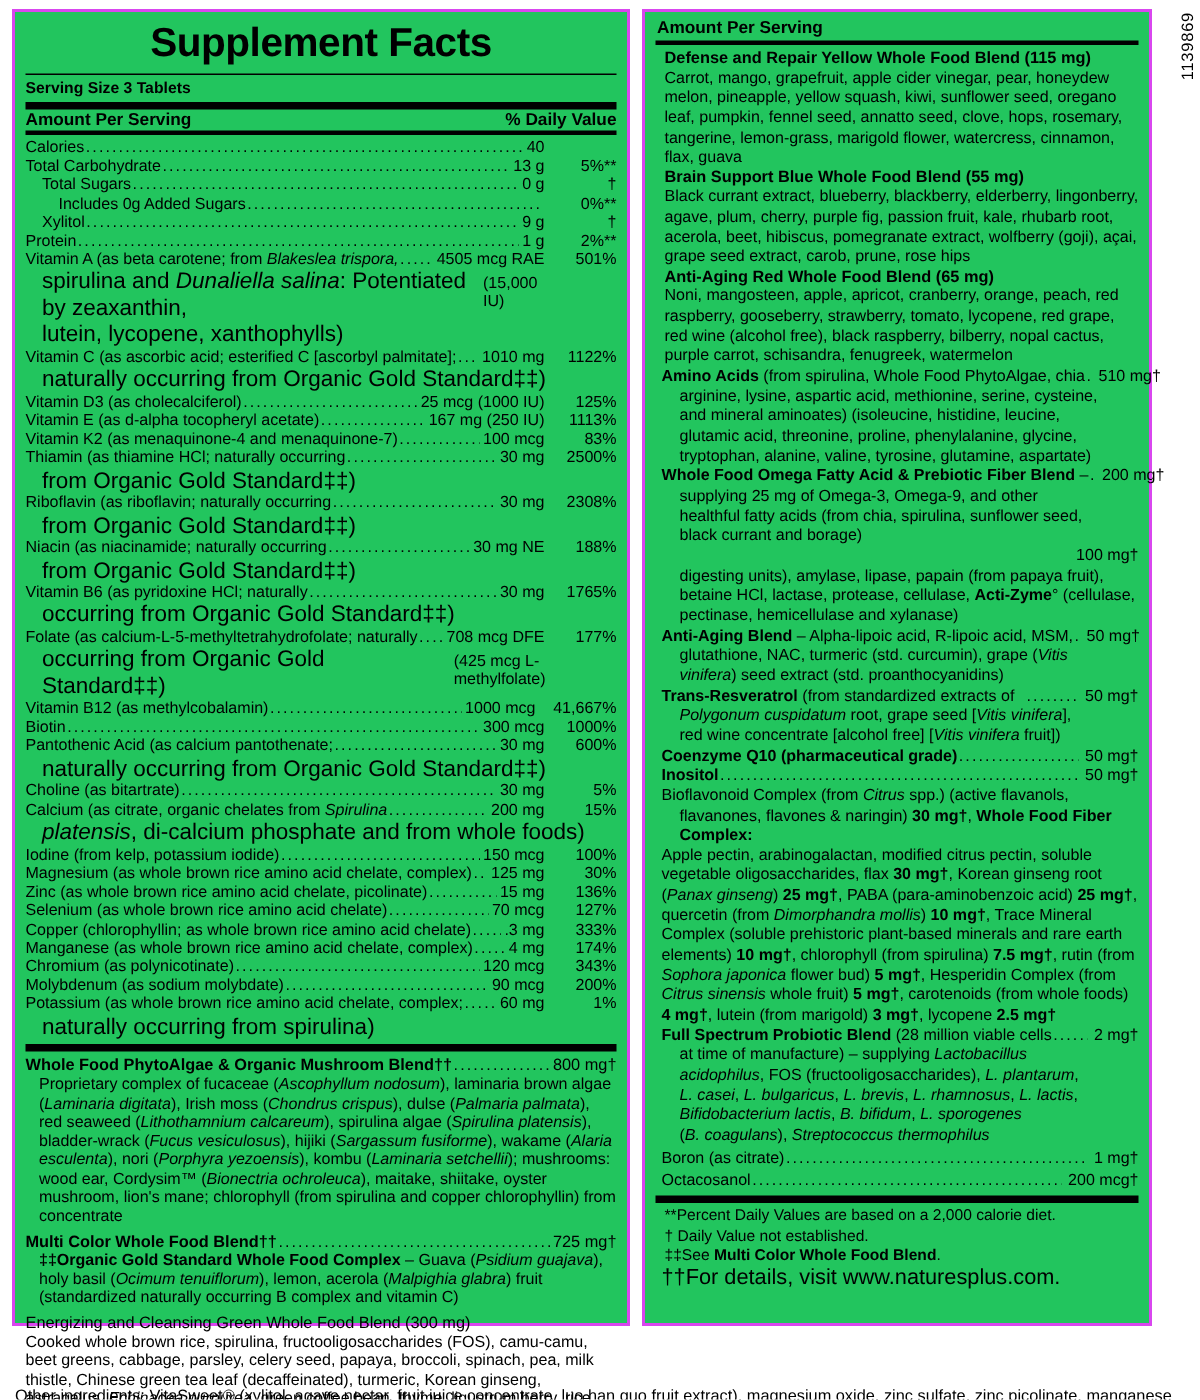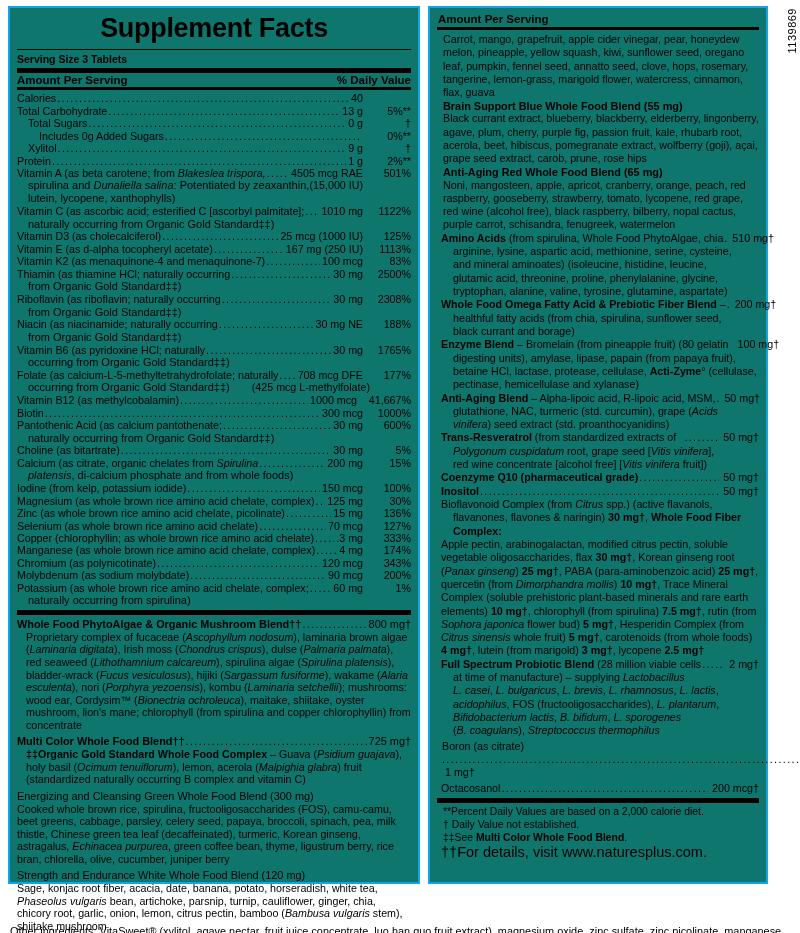--- a/index.html
+++ b/index.html
@@ -18,23 +18,23 @@
   .page {
     position: relative;
     width: 800px;
     height: 933px;
     box-sizing: border-box;
   }
 
   
   .panel {
     position: absolute;
-    border: 2px solid #0ea5e9;
+    border: 2px solid #d946ef;
     box-sizing: border-box;
-    background: #0f766e;
+    background: #22c55e;
     padding: 4px 7px 3px 7px;
   }
   #left-panel  { left: 8px;  top: 6px;  width: 412px; height: 878px; }
   #right-panel { left: 428px; top: 6px; width: 340px; height: 878px; }
 
   
   .sf-title {
     font-size: 27px;
     font-weight: bold;
     text-align: center;
@@ -89,21 +89,21 @@
     padding-left: 1px;
   }
   .dv {
     width: 48px;
     min-width: 48px;
     text-align: right;
     white-space: nowrap;
   }
   .dv.w54 { width: 54px; min-width: 54px; }
   .cont {
-    font-size: 11px;
+    font-size: 15px;
     line-height: 1.165;
     padding-left: 11px;
   }
   .ind1 .nm { padding-left: 11px; }
   .ind2 .nm { padding-left: 22px; }
 
   
   .blend-title {
     font-size: 10.9px;
     font-weight: normal;
@@ -446,20 +446,21 @@
       </div>
 
   </div>
 
   <div class="panel" id="right-panel">
 
     <div class="rc-head">Amount Per Serving</div>
     <div class="rule-med"></div>
 
     <div id="right-blends-list" style="padding-top:3px;">
+        <div class="rc-blend-title">Defense and Repair Yellow Whole Food Blend (115 mg)</div>
         <div class="rc-body">Carrot, mango, grapefruit, apple cider vinegar, pear, honeydew melon, pineapple, yellow squash, kiwi, sunflower seed, oregano leaf, pumpkin, fennel seed, annatto seed, clove, hops, rosemary, tangerine, lemon-grass, marigold flower, watercress, cinnamon, flax, guava</div>
         <div class="rc-blend-title">Brain Support Blue Whole Food Blend (55 mg)</div>
         <div class="rc-body">Black currant extract, blueberry, blackberry, elderberry, lingonberry, agave, plum, cherry, purple fig, passion fruit, kale, rhubarb root, acerola, beet, hibiscus, pomegranate extract, wolfberry (goji), açai, grape seed extract, carob, prune, rose hips</div>
         <div class="rc-blend-title">Anti-Aging Red Whole Food Blend (65 mg)</div>
         <div class="rc-body">Noni, mangosteen, apple, apricot, cranberry, orange, peach, red raspberry, gooseberry, strawberry, tomato, lycopene, red grape, red wine (alcohol free), black raspberry, bilberry, nopal cactus, purple carrot, schisandra, fenugreek, watermelon</div>
       </div>
     <div id="right-items-list">
         <div class="rc-flex">
           <span class="lbl"><b>Amino Acids</b> (from spirulina, Whole Food PhytoAlgae, chia</span>
           <span class="dots" style="text-align: right;">..</span>
@@ -467,36 +468,36 @@
         </div>
         <div class="rc-item-cont">arginine, lysine, aspartic acid, methionine, serine, cysteine,</div>
         <div class="rc-item-cont">and mineral aminoates) (isoleucine, histidine, leucine,</div>
         <div class="rc-item-cont">glutamic acid, threonine, proline, phenylalanine, glycine,</div>
         <div class="rc-item-cont">tryptophan, alanine, valine, tyrosine, glutamine, aspartate)</div>
         <div class="rc-flex">
           <span class="lbl"><b>Whole Food Omega Fatty Acid &amp; Prebiotic Fiber Blend</b> –</span>
           <span class="dots" style="text-align: right;">..</span>
           <span class="rc-amt">200 mg†</span>
         </div>
+        <div class="rc-item-cont">supplying 25 mg of Omega-3, Omega-9, and other</div>
         <div class="rc-item-cont">healthful fatty acids (from chia, spirulina, sunflower seed,</div>
         <div class="rc-item-cont">black currant and borage)</div>
         <div class="rc-flex">
-          <span class="lbl"><b>Enzyme Blend</b> – Bromelain (from pineapple fruit) (80 gelatin</span>
           <span class="dots" style="text-align: right;"></span>
           <span class="rc-amt">100 mg†</span>
         </div>
         <div class="rc-item-cont">digesting units), amylase, lipase, papain (from papaya fruit),</div>
         <div class="rc-item-cont">betaine HCl, lactase, protease, cellulase, <b>Acti-Zyme</b>° (cellulase,</div>
         <div class="rc-item-cont">pectinase, hemicellulase and xylanase)</div>
         <div class="rc-flex">
           <span class="lbl"><b>Anti-Aging Blend</b> – Alpha-lipoic acid, R-lipoic acid, MSM,</span>
           <span class="dots" style="text-align: right;">..</span>
           <span class="rc-amt">50 mg†</span>
         </div>
-        <div class="rc-item-cont">glutathione, NAC, turmeric (std. curcumin), grape (<i>Acids</i></div>
+        <div class="rc-item-cont">glutathione, NAC, turmeric (std. curcumin), grape (<i>Vitis</i></div>
         <div class="rc-item-cont"><i>vinifera</i>) seed extract (std. proanthocyanidins)</div>
         <div class="rc-flex">
           <span class="lbl"><b>Trans-Resveratrol</b> (from standardized extracts of</span>
           <span class="dots" style="text-align: right;">........</span>
           <span class="rc-amt">50 mg†</span>
         </div>
         <div class="rc-item-cont"><i>Polygonum cuspidatum</i> root, grape seed [<i>Vitis vinifera</i>],</div>
         <div class="rc-item-cont">red wine concentrate [alcohol free] [<i>Vitis vinifera</i> fruit])</div>
         <div class="rc-flex">
           <span class="lbl"><b>Coenzyme Q10 (pharmaceutical grade)</b></span>
@@ -514,27 +515,27 @@
         <div class="rc-item-cont">flavanones, flavones &amp; naringin) <b>30 mg†</b>, <b>Whole Food Fiber Complex:</b></div>
         <div class="rc-item">Apple pectin, arabinogalactan, modified citrus pectin, soluble vegetable oligosaccharides, flax <b>30 mg†</b>, Korean ginseng root (<i>Panax ginseng</i>) <b>25 mg†</b>, PABA (para-aminobenzoic acid) <b>25 mg†</b>, quercetin (from <i>Dimorphandra mollis</i>) <b>10 mg†</b>, Trace Mineral Complex (soluble prehistoric plant-based minerals and rare earth elements) <b>10 mg†</b>, chlorophyll (from spirulina) <b>7.5 mg†</b>, rutin (from <i>Sophora japonica</i> flower bud) <b>5 mg†</b>, Hesperidin Complex (from <i>Citrus sinensis</i> whole fruit) <b>5 mg†</b>, carotenoids (from whole foods) <b>4 mg†</b>, lutein (from marigold) <b>3 mg†</b>, lycopene <b>2.5 mg†</b></div>
       </div>
     <div id="probiotic-block">
         <div class="rc-flex">
           <span class="lbl"><b>Full Spectrum Probiotic Blend</b> (28 million viable cells</span>
           <span class="dots" style="text-align: right;">.......</span>
           <span class="rc-amt">2 mg†</span>
         </div>
         <div class="rc-item-cont">at time of manufacture) – supplying <i>Lactobacillus</i></div>
+        <div class="rc-item-cont"><i>acidophilus</i>, FOS (fructooligosaccharides), <i>L. plantarum</i>,</div>
         <div class="rc-item-cont"><i>L. casei</i>, <i>L. bulgaricus</i>, <i>L. brevis</i>, <i>L. rhamnosus</i>, <i>L. lactis</i>,</div>
-        <div class="rc-item-cont"><i>acidophilus</i>, FOS (fructooligosaccharides), <i>L. plantarum</i>,</div>
         <div class="rc-item-cont"><i>Bifidobacterium lactis</i>, <i>B. bifidum</i>, <i>L. sporogenes</i></div>
         <div class="rc-item-cont">(<i>B. coagulans</i>), <i>Streptococcus thermophilus</i></div>
       </div>
     <div id="tail-items-list">
-        <div class="rc-flex" style="padding-top: 2px; flex-direction: column;">
+        <div class="rc-flex" style="padding-top: 2px;">
           <span class="lbl">Boron (as citrate)</span>
           <span class="dots">................................................................................................................................................................</span>
           <span class="rc-amt">1 mg†</span>
         </div>
         <div class="rc-flex" style="padding-top: 2px;">
           <span class="lbl">Octacosanol</span>
           <span class="dots">................................................................................................................................................................</span>
           <span class="rc-amt">200 mcg†</span>
         </div>
       </div>

